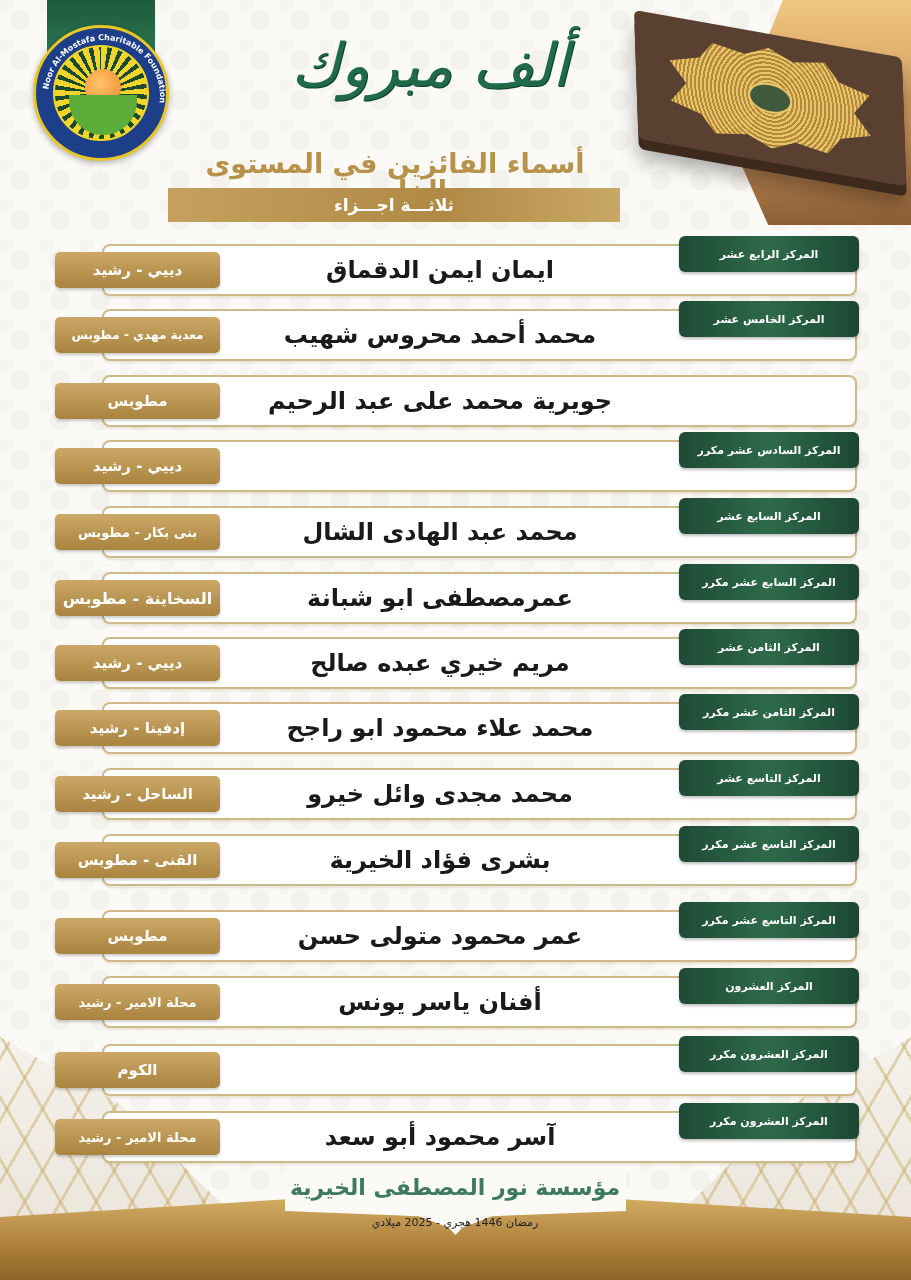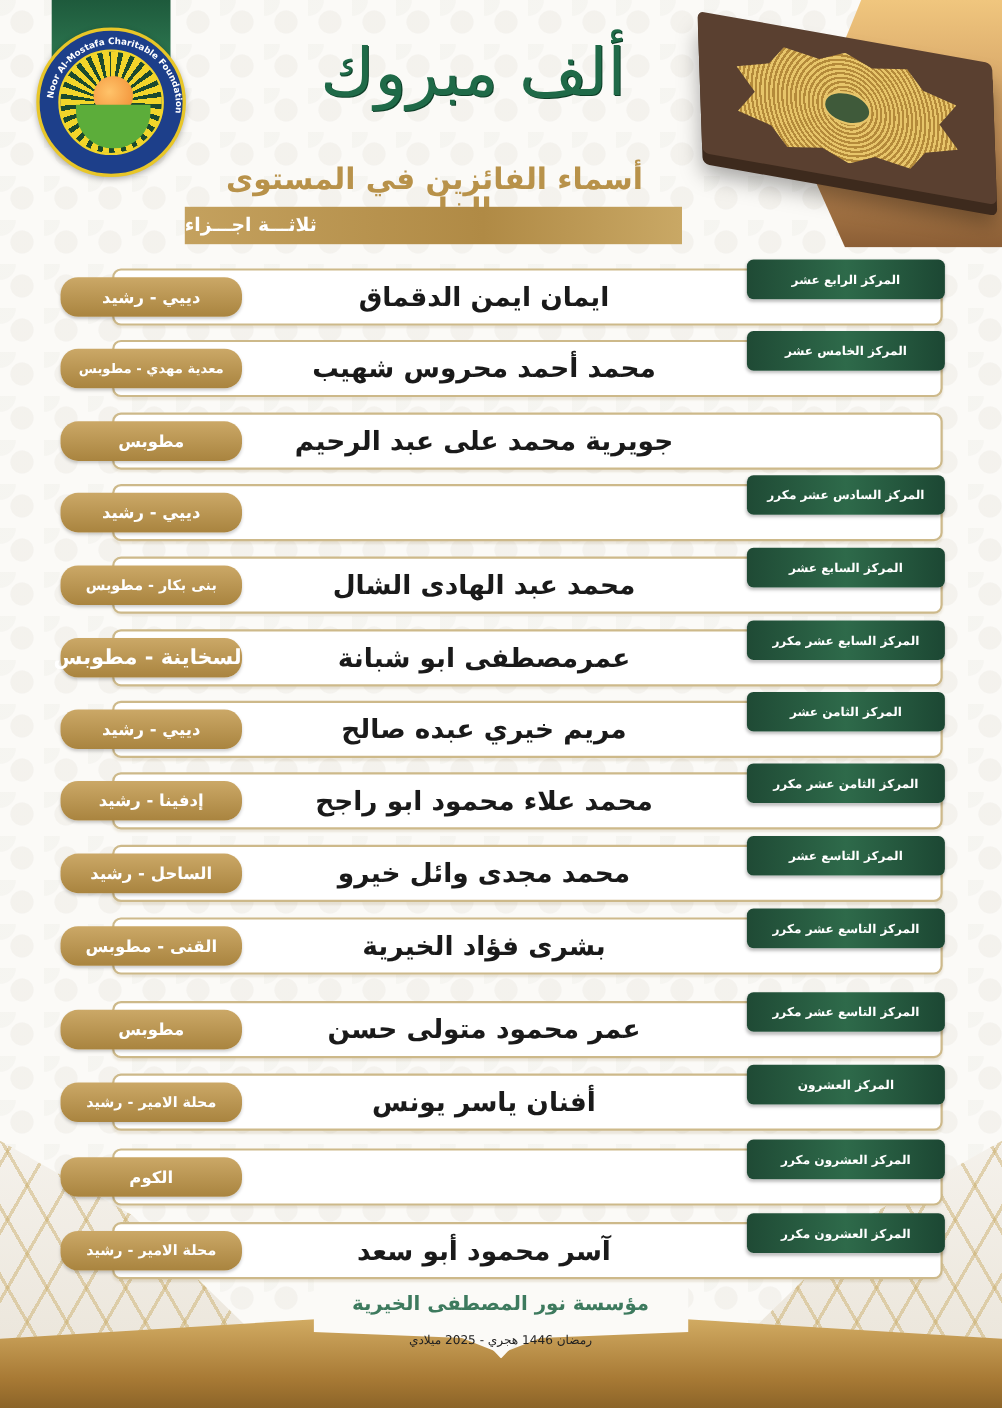--- a/index.html
+++ b/index.html
@@ -75,36 +75,36 @@
   .book-center {
     width: 44px; height: 30px; border-radius: 50%;
     background: #3f5a3a; border: 2px solid #e7c56a;
   }
 
   
   .calligraphy {
     position: absolute; left: 280px; top: 10px; width: 300px; height: 110px;
     display: flex; align-items: center; justify-content: center;
     font-family: "DejaVu Serif", serif;
-    font-size: 60px; 
+    font-size: 60px; font-style: italic;
     color: #1f6a48;
     text-shadow: 1px 1px 0 #0e3f28;
     letter-spacing: -2px;
   }
   .title {
     position: absolute; left: 160px; top: 150px; width: 470px;
     text-align: center;
     font-size: 27px; font-weight: bold;
     color: #b8924a;
     line-height: 1;
   }
   .subtitle-band {
     position: absolute; left: 168px; top: 188px; width: 452px; height: 34px;
     background: linear-gradient(90deg, #c4a15e, #b08a45 60%, #c9a865);
-    display: flex; align-items: center; justify-content: flex-end;
+    display: flex; align-items: center; justify-content: center;
   }
   .subtitle-band span {
     color: #fff; font-weight: bold; font-size: 17px; letter-spacing: 2px;
   }
 
   
   .rows { position: absolute; left: 0; top: 236px; width: 911px; }
   .row { position: absolute; left: 0; width: 911px; height: 64px; }
   .row-card {
     position: absolute; left: 102px; top: 8px; width: 755px; height: 52px;
@@ -119,21 +119,21 @@
     background: linear-gradient(90deg, #1f4a35, #2e6a4a 50%, #1c4733);
     border-radius: 6px;
     color: #fff; font-weight: bold; font-size: 11px;
     display: flex; align-items: center; justify-content: center;
     box-shadow: 0 2px 3px rgba(0,0,0,0.25);
     white-space: nowrap;
   }
   .location-pill {
     position: absolute; left: 55px; top: 16px; width: 165px; height: 36px;
     background: linear-gradient(180deg, #cba867, #a9843f);
-    border-radius: 16px;
+    border-radius: 5px;
     color: #fff; font-weight: bold; font-size: 15px;
     display: flex; align-items: center; justify-content: center;
     box-shadow: 0 2px 3px rgba(0,0,0,0.2);
     white-space: nowrap;
   }
   .name {
     position: absolute; left: 230px; top: 14px; width: 420px; height: 40px;
     display: flex; align-items: center; justify-content: center;
     font-size: 24px; font-weight: bold; color: #1a1a1a;
     white-space: nowrap;
@@ -163,21 +163,21 @@
     background: #fbfaf7;
     clip-path: polygon(0 0, 100% 0, 100% 80%, 55% 85%, 50% 100%, 45% 85%, 0 80%);
   }
 
   
   .footer {
     position: absolute; left: 280px; top: 1175px; width: 350px;
     text-align: center;
   }
   .footer-org {
-    font-size: 18px; font-weight: bold; color: #3d7a5e;
+    font-size: 22px; font-weight: bold; color: #3d7a5e;
   }
   .footer-date {
     margin-top: 16px; font-size: 11px; color: #222;
   }
 </style>
 </head>
 <body>
 
 <div class="logo-ribbon"></div>
 <div class="logo">
@@ -243,21 +243,21 @@
   <div class="row" style="top:262px">
     <div class="row-card"></div>
     <div class="rank-pill">المركز السابع عشر</div>
     <div class="name">محمد عبد الهادى الشال</div>
     <div class="location-pill" style="font-size:13px">بنى بكار - مطوبس</div>
   </div>
   <div class="row" style="top:328px">
     <div class="row-card"></div>
     <div class="rank-pill">المركز السابع عشر مكرر</div>
     <div class="name">عمرمصطفى ابو شبانة</div>
-    <div class="location-pill" style="font-size:19px">السخاينة - مطوبس</div>
+    <div class="location-pill" style="font-size:16px">السخاينة - مطوبس</div>
   </div>
   <div class="row" style="top:393px">
     <div class="row-card"></div>
     <div class="rank-pill">المركز الثامن عشر</div>
     <div class="name">مريم خيري عبده صالح</div>
     <div class="location-pill">دييي - رشيد</div>
   </div>
   <div class="row" style="top:458px">
     <div class="row-card"></div>
     <div class="rank-pill">المركز الثامن عشر مكرر</div>

